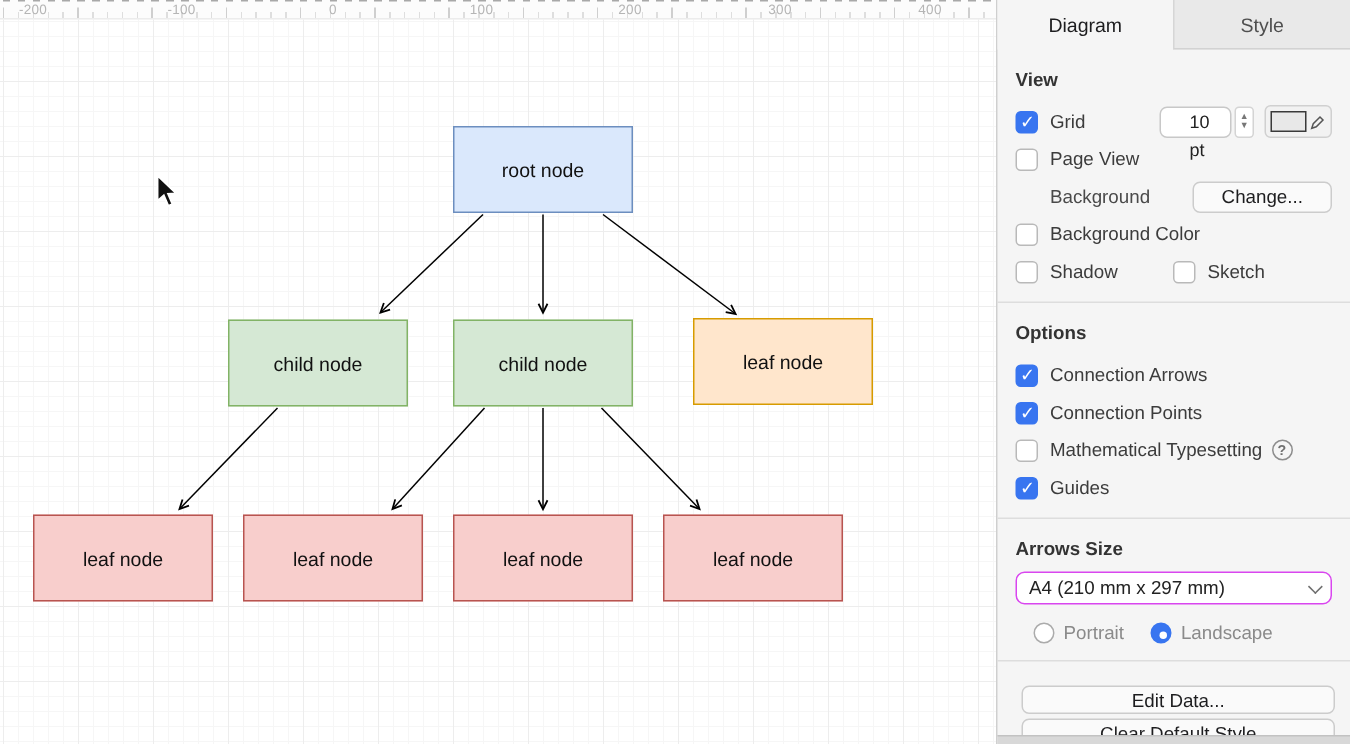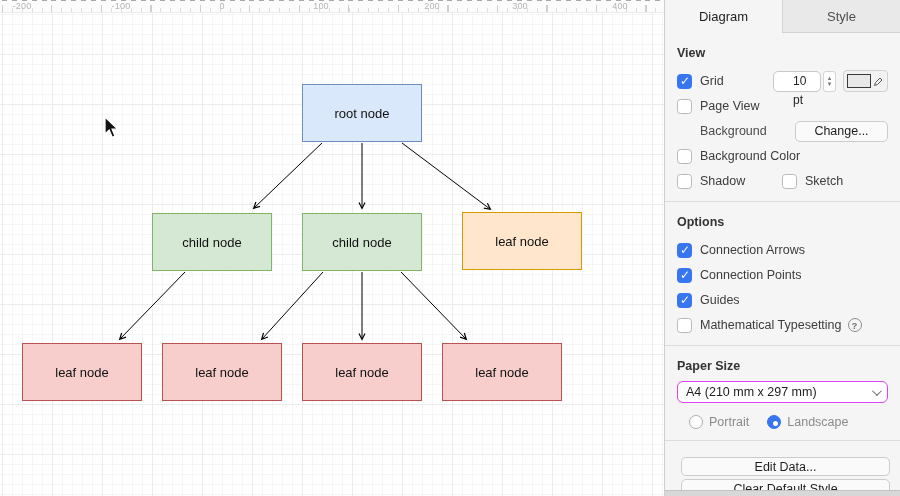--- a/index.html
+++ b/index.html
@@ -150,21 +150,21 @@
 
 <div class="app">
 
   <div class="canvas">
 
     <div class="ruler">
       <span class="ruler-label" style="left:22px">-200</span>
       <span class="ruler-label" style="left:121px">-100</span>
       <span class="ruler-label" style="left:222px">0</span>
       <span class="ruler-label" style="left:321px">100</span>
-      <span class="ruler-label" style="left:432px">200</span>
+      <span class="ruler-label" style="left:420px">200</span>
       <span class="ruler-label" style="left:520px">300</span>
       <span class="ruler-label" style="left:620px">400</span>
     </div>
 
     <svg class="edges-svg" width="664" height="496">
       <defs>
         <marker id="arrow" markerWidth="10" markerHeight="10" refX="6.5" refY="4" orient="auto" markerUnits="userSpaceOnUse">
           <path d="M1,1 L7,4 L1,7" fill="none" stroke="#000" stroke-width="1.2"></path>
         </marker>
       </defs>
@@ -250,32 +250,32 @@
 
     <div class="row first">
       <span class="cbox checked"></span>
       <span class="cbox-label">Connection Arrows</span>
     </div>
     <div class="row">
       <span class="cbox checked"></span>
       <span class="cbox-label">Connection Points</span>
     </div>
     <div class="row">
-      <span class="cbox checked"></span>
-      <span class="cbox-label">Guides</span>
-    </div>
-    <div class="row">
       <span class="cbox"></span>
       <span class="cbox-label">Mathematical Typesetting</span>
       <span class="help-circle">?</span>
     </div>
+    <div class="row">
+      <span class="cbox checked"></span>
+      <span class="cbox-label">Guides</span>
+    </div>
 
     <div class="divider"></div>
 
-    <div class="section-header">Paper Size</div>
+    <div class="section-header">Arrows Size</div>
 
     <div class="select">
       <span>A4 (210 mm x 297 mm)</span>
       <span class="chevron"></span>
     </div>
 
     <div class="radio-row">
       <span class="radio"></span>
       <span class="radio-label">Portrait</span>
       <span class="radio on"></span>

